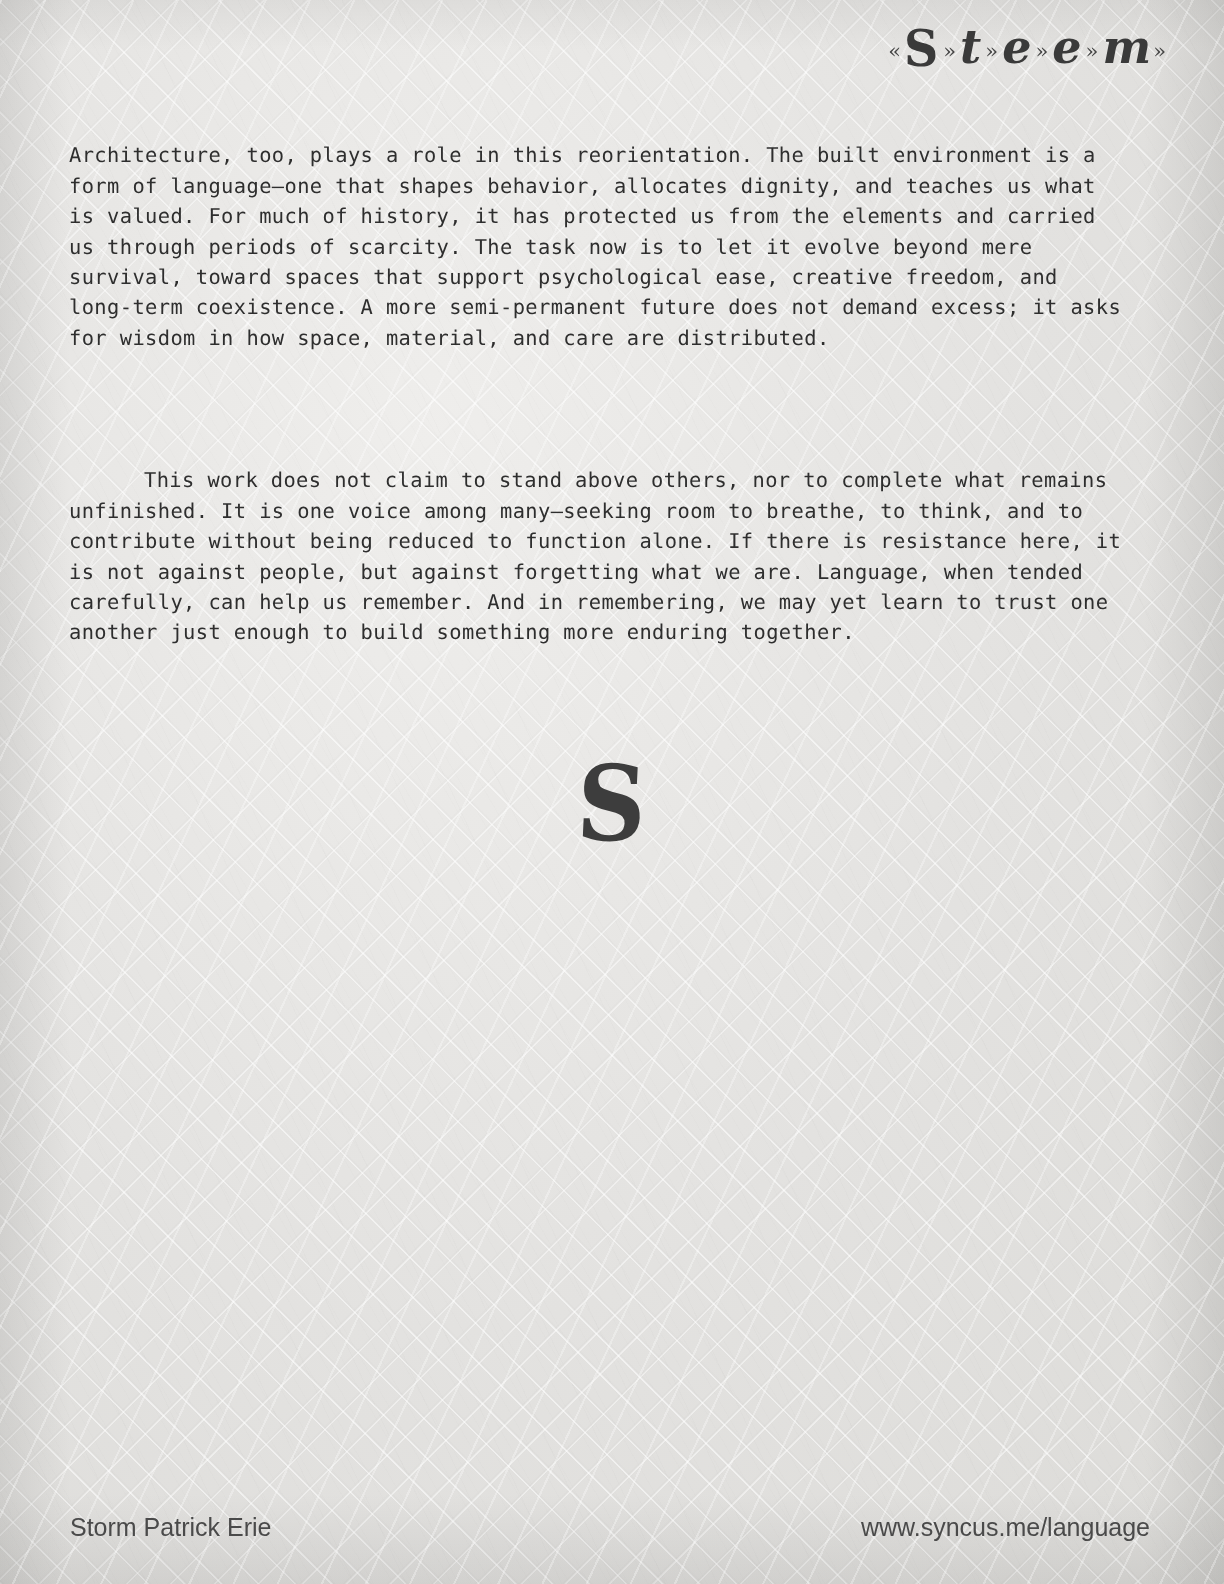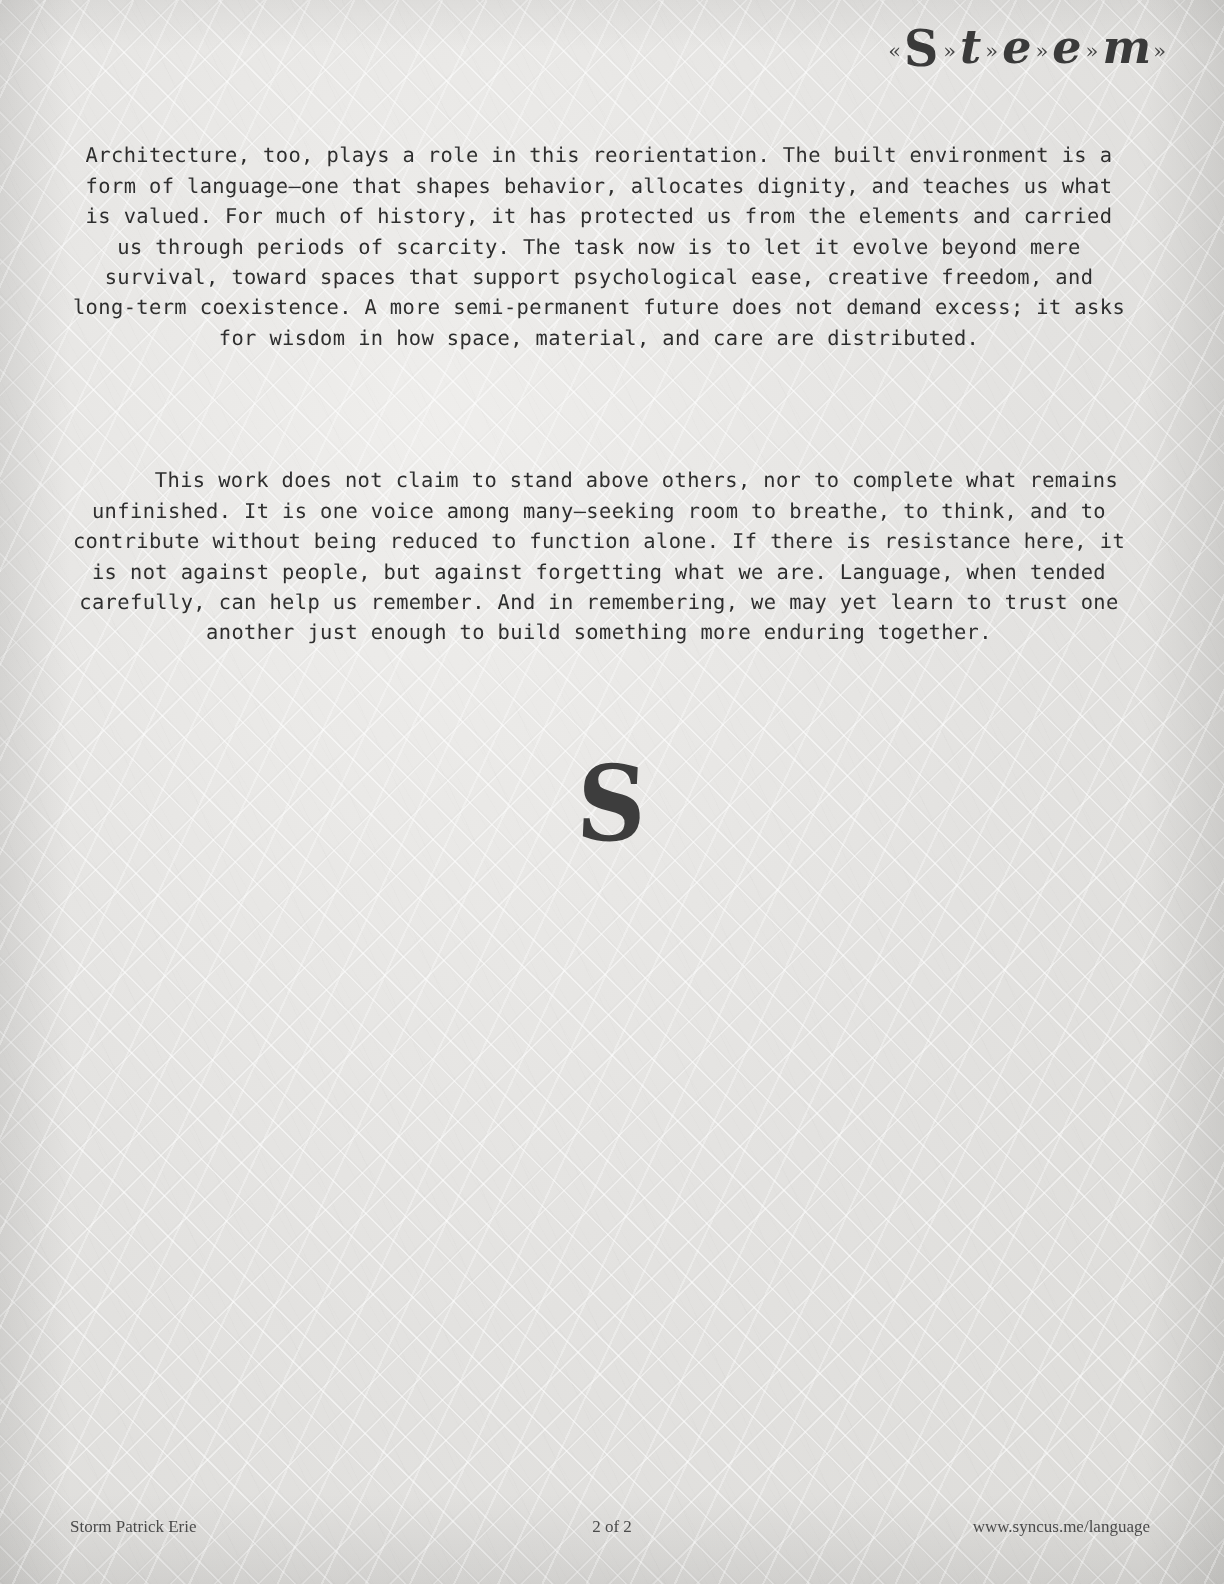--- a/index.html
+++ b/index.html
@@ -130,21 +130,20 @@
     position: absolute;
     left: 69px;
     width: 1060px;
     color: #2e2e2e;
     font-size: 20.4px;
     line-height: 30.4px;
     letter-spacing: 0.4px;
     font-family: "DejaVu Sans Mono", monospace;
     white-space: pre-wrap;
     text-rendering: geometricPrecision;
-    text-align: center;
   }
   #para-1 { top: 120px; }
   #para-2 { top: 445px; }
   .indent { display: inline-block; width: 75px; }
 
   
   .emblem {
     position: absolute;
     top: 752px;
     left: 0;
@@ -164,22 +163,22 @@
   
   .footer {
     position: absolute;
     left: 0;
     right: 0;
     bottom: 42px;
     height: 30px;
     display: flex;
     align-items: center;
     color: #4a4a4a;
-    font-family: Liberation Serif, serif;
-    font-size: 17px;
+    font-family: Liberation Sans, sans-serif;
+    font-size: 25px;
   }
   .footer .left {
     position: absolute;
     left: 70px;
     font-style: normal;
   }
   .footer .center {
     width: 100%;
     text-align: center;
   }
@@ -213,18 +212,17 @@
     <p class="body-text" id="para-1">Architecture, too, plays a role in this reorientation. The built environment is a form of language—one that shapes behavior, allocates dignity, and teaches us what is valued. For much of history, it has protected us from the elements and carried us through periods of scarcity. The task now is to let it evolve beyond mere survival, toward spaces that support psychological ease, creative freedom, and long-term coexistence. A more semi-permanent future does not demand excess; it asks for wisdom in how space, material, and care are distributed.</p>
 
     <p class="body-text" id="para-2"><span class="indent"></span><span>This work does not claim to stand above others, nor to complete what remains unfinished. It is one voice among many—seeking room to breathe, to think, and to contribute without being reduced to function alone. If there is resistance here, it is not against people, but against forgetting what we are. Language, when tended carefully, can help us remember. And in remembering, we may yet learn to trust one another just enough to build something more enduring together.</span></p>
 
     <div class="emblem">
       <span class="mark">S</span>
     </div>
 
     <div class="footer">
       <span class="left">Storm Patrick Erie</span>
-      <span class="center">2 of 2</span>
       <span class="right">www.syncus.me/language</span>
     </div>
 
   </div>
 </div>
 
 </body></html>

